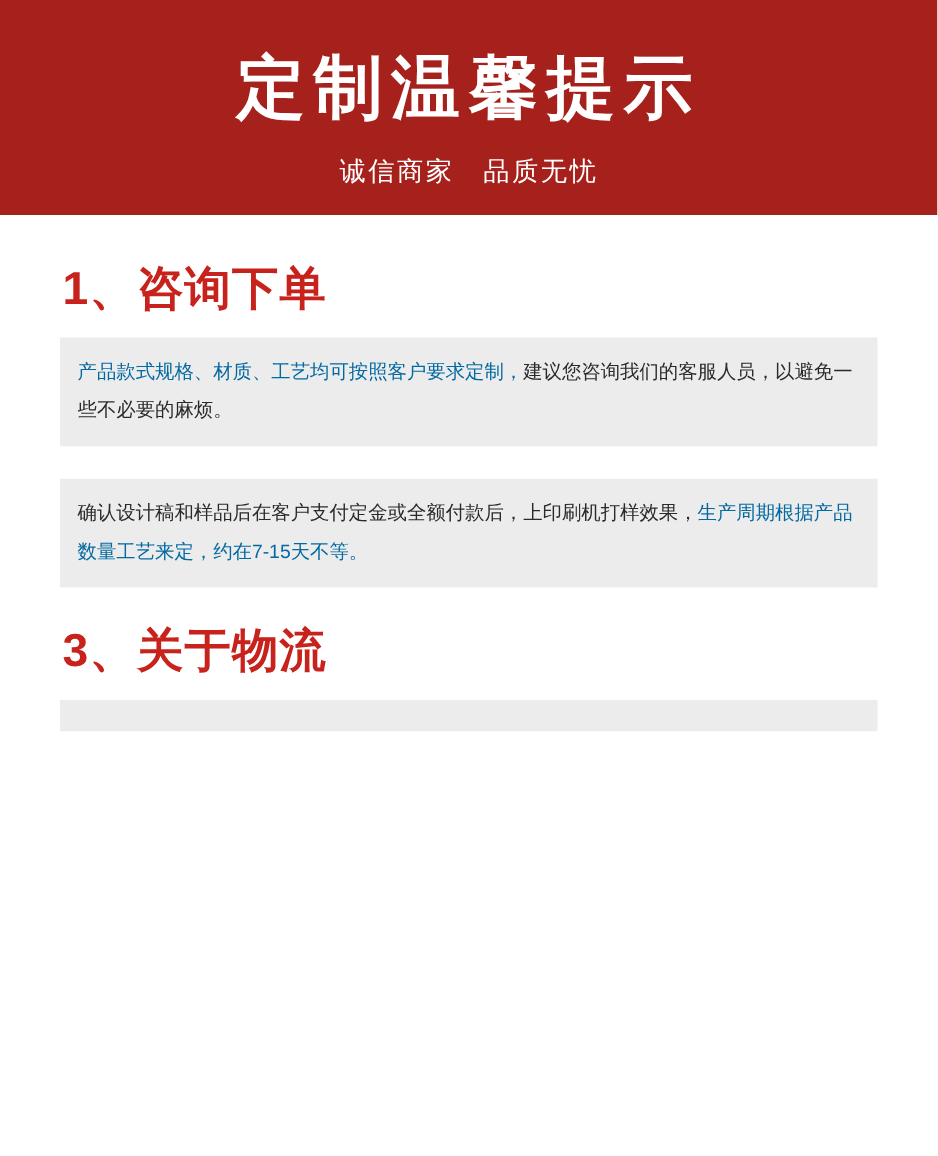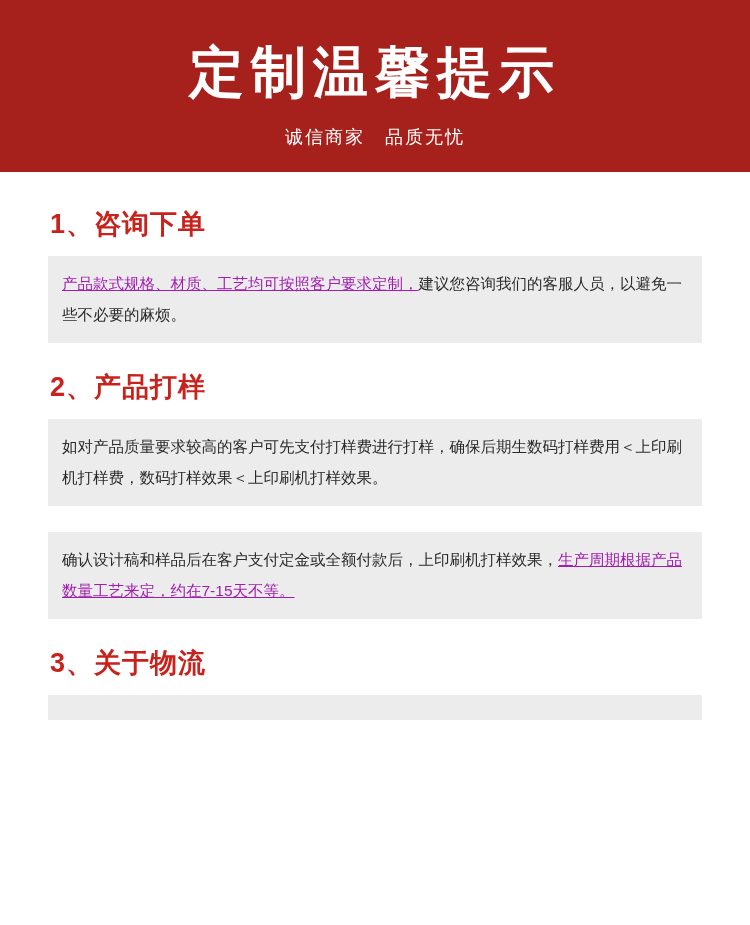--- a/index.html
+++ b/index.html
@@ -34,54 +34,53 @@
   .banner-title {
     color: #ffffff;
     font-size: 55px;
     font-weight: bold;
     letter-spacing: 7px;
     line-height: 1.15;
     text-align: center;
   }
   .banner-sub {
     color: #ffffff;
-    font-size: 18px;
+    font-size: 21px;
     letter-spacing: 2px;
     margin-top: 20px;
     text-align: right;
   }
   
   .content {
     padding: 34px 48px 0 48px;
     box-sizing: border-box;
   }
   .section {
     margin-bottom: 26px;
   }
   .section:last-child {
     margin-bottom: 0;
   }
   .sec-title {
     color: #c8221c;
-    font-size: 27px;
+    font-size: 37px;
     font-weight: bold;
     letter-spacing: 1px;
     margin: 0 0 14px 2px;
   }
   .sec-body {
     background: #ececec;
     color: #2a2a2a;
     font-size: 15.5px;
     line-height: 31px;
     padding: 12px 14px 13px 14px;
     box-sizing: border-box;
   }
   .hl {
-    color: #a21caf;
-    text-decoration: underline;
+    color: #0369a1;
   }
 </style>
 </head>
 <body>
 
 <div class="page">
 
   <div class="banner">
     <div class="banner-title">定制温馨提示</div>
     <div class="banner-sub">诚信商家　品质无忧</div>
@@ -89,26 +88,20 @@
 
   <div class="content">
 
     <div class="section">
       <div class="sec-title">1、咨询下单</div>
       <div class="sec-body">
         <span class="hl">产品款式规格、材质、工艺均可按照客户要求定制，</span><span>建议您咨询我们的客服人员，以避免一些不必要的麻烦。</span>
       </div>
     </div>
 
-    <div class="section">
-      <div class="sec-title">2、产品打样</div>
-      <div class="sec-body">
-        <span>如对产品质量要求较高的客户可先支付打样费进行打样，确保后期生数码打样费用＜上印刷机打样费，数码打样效果＜上印刷机打样效果。</span>
-      </div>
-    </div>
 
     <div class="section">
     </div>
 
     <div class="section">
       <div class="sec-body">
         <span>确认设计稿和样品后在客户支付定金或全额付款后，上印刷机打样效果，</span><span class="hl">生产周期根据产品数量工艺来定，约在7-15天不等。</span>
       </div>
     </div>
 

